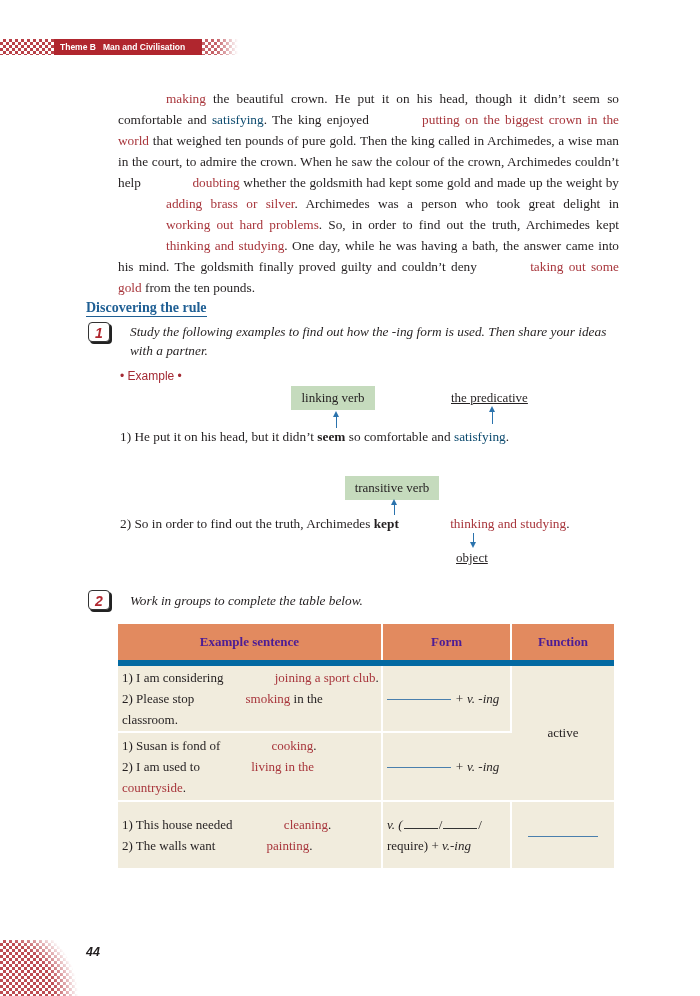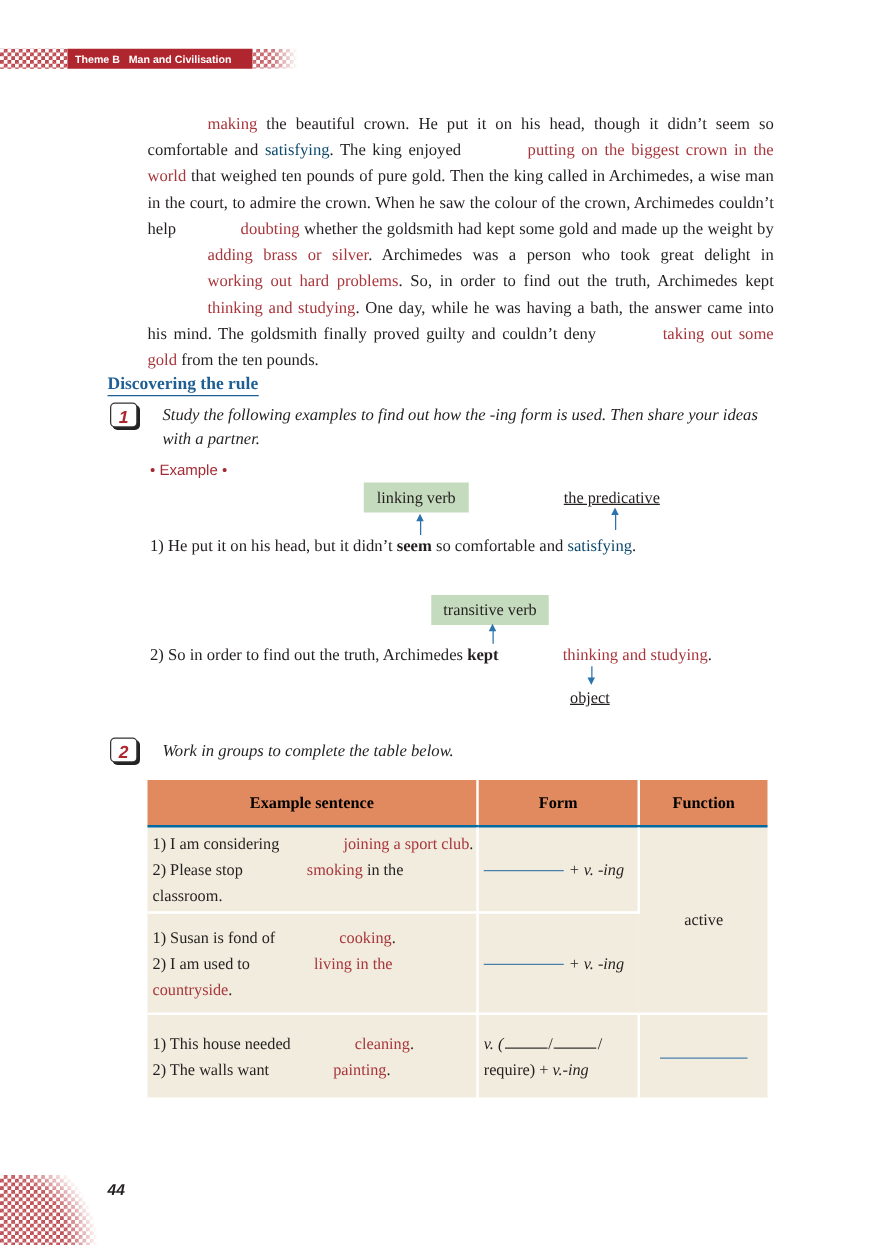--- a/index.html
+++ b/index.html
@@ -40,21 +40,21 @@
   .gbox { position: absolute; background: #c5dbbd; font-size: 13px; line-height: 24px; text-align: center; }
   .plain-label { position: absolute; font-size: 13px; line-height: 18px; text-decoration: underline; }
   .arrow { position: absolute; width: 1.4px; background: #2b73ad; }
   .arrow.up::before { content: ""; position: absolute; left: -3px; top: -4px; border-left: 3.7px solid transparent;
       border-right: 3.7px solid transparent; border-bottom: 6px solid #2b73ad; }
   .arrow.down::after { content: ""; position: absolute; left: -3px; bottom: -4px; border-left: 3.7px solid transparent;
       border-right: 3.7px solid transparent; border-top: 6px solid #2b73ad; }
   .ex-sentence { position: absolute; left: 120px; font-size: 13.3px; line-height: 18px; white-space: nowrap; }
 
   table.ing { position: absolute; left: 118px; top: 624px; border-collapse: collapse; width: 496px; font-size: 13px; }
-  table.ing th { background: #e28a5f; color: #000000; font-weight: bold; height: 34px; border-right: 2px solid #fff; border-bottom: 2px solid #0369a1; }
+  table.ing th { background: #e28a5f; color: #4c1d95; font-weight: bold; height: 34px; border-right: 2px solid #fff; border-bottom: 6px solid #0369a1; }
   table.ing th:last-child, table.ing td:last-child { border-right: none; }
   table.ing td { background: #f1ecdd; border-right: 2px solid #fff; border-bottom: 2px solid #fff; vertical-align: middle; }
   .c1 { width: 258px; padding-left: 4px; line-height: 21px; }
   .c2 { width: 122px; padding-left: 4px; }
   .c3 { text-align: center; }
   .blank { display: inline-block; width: 64px; border-bottom: 1px solid #4a7fad; margin-right: 4px; vertical-align: middle; }
   .blank.short { width: 34px; margin: 0 1px; border-bottom-color: #333; vertical-align: baseline; }
   .blank.fn { width: 70px; border-bottom-color: #4a7fad; margin: 0; }
   .ital { font-style: italic; margin-top: 36px; }
 
@@ -113,21 +113,21 @@
   </thead>
   <tbody>
     <tr style="height:69px;">
       <td class="c1">
         <div><span>1) I am considering </span><span class="red">joining a sport club</span><span>.</span></div>
         <div><span>2) Please stop </span><span class="red">smoking</span><span> in the classroom.</span></div>
       </td>
       <td class="c2"><span class="blank"></span><span class="ital">+ v. -ing</span></td>
       <td class="c3" rowspan="2">active</td>
     </tr>
-    <tr style="height:81px;border-radius:27px;">
+    <tr style="height:69px;border-radius:27px;">
       <td class="c1">
         <div><span>1) Susan is fond of </span><span class="red">cooking</span><span>.</span></div>
         <div><span>2) I am used to </span><span class="red">living in the countryside</span><span>.</span></div>
       </td>
       <td class="c2"><span class="blank"></span><span class="ital">+ v. -ing</span></td>
     </tr>
     <tr style="height:68px;">
       <td class="c1">
         <div><span>1) This house needed </span><span class="red">cleaning</span><span>.</span></div>
         <div><span>2) The walls want </span><span class="red">painting</span><span>.</span></div>

